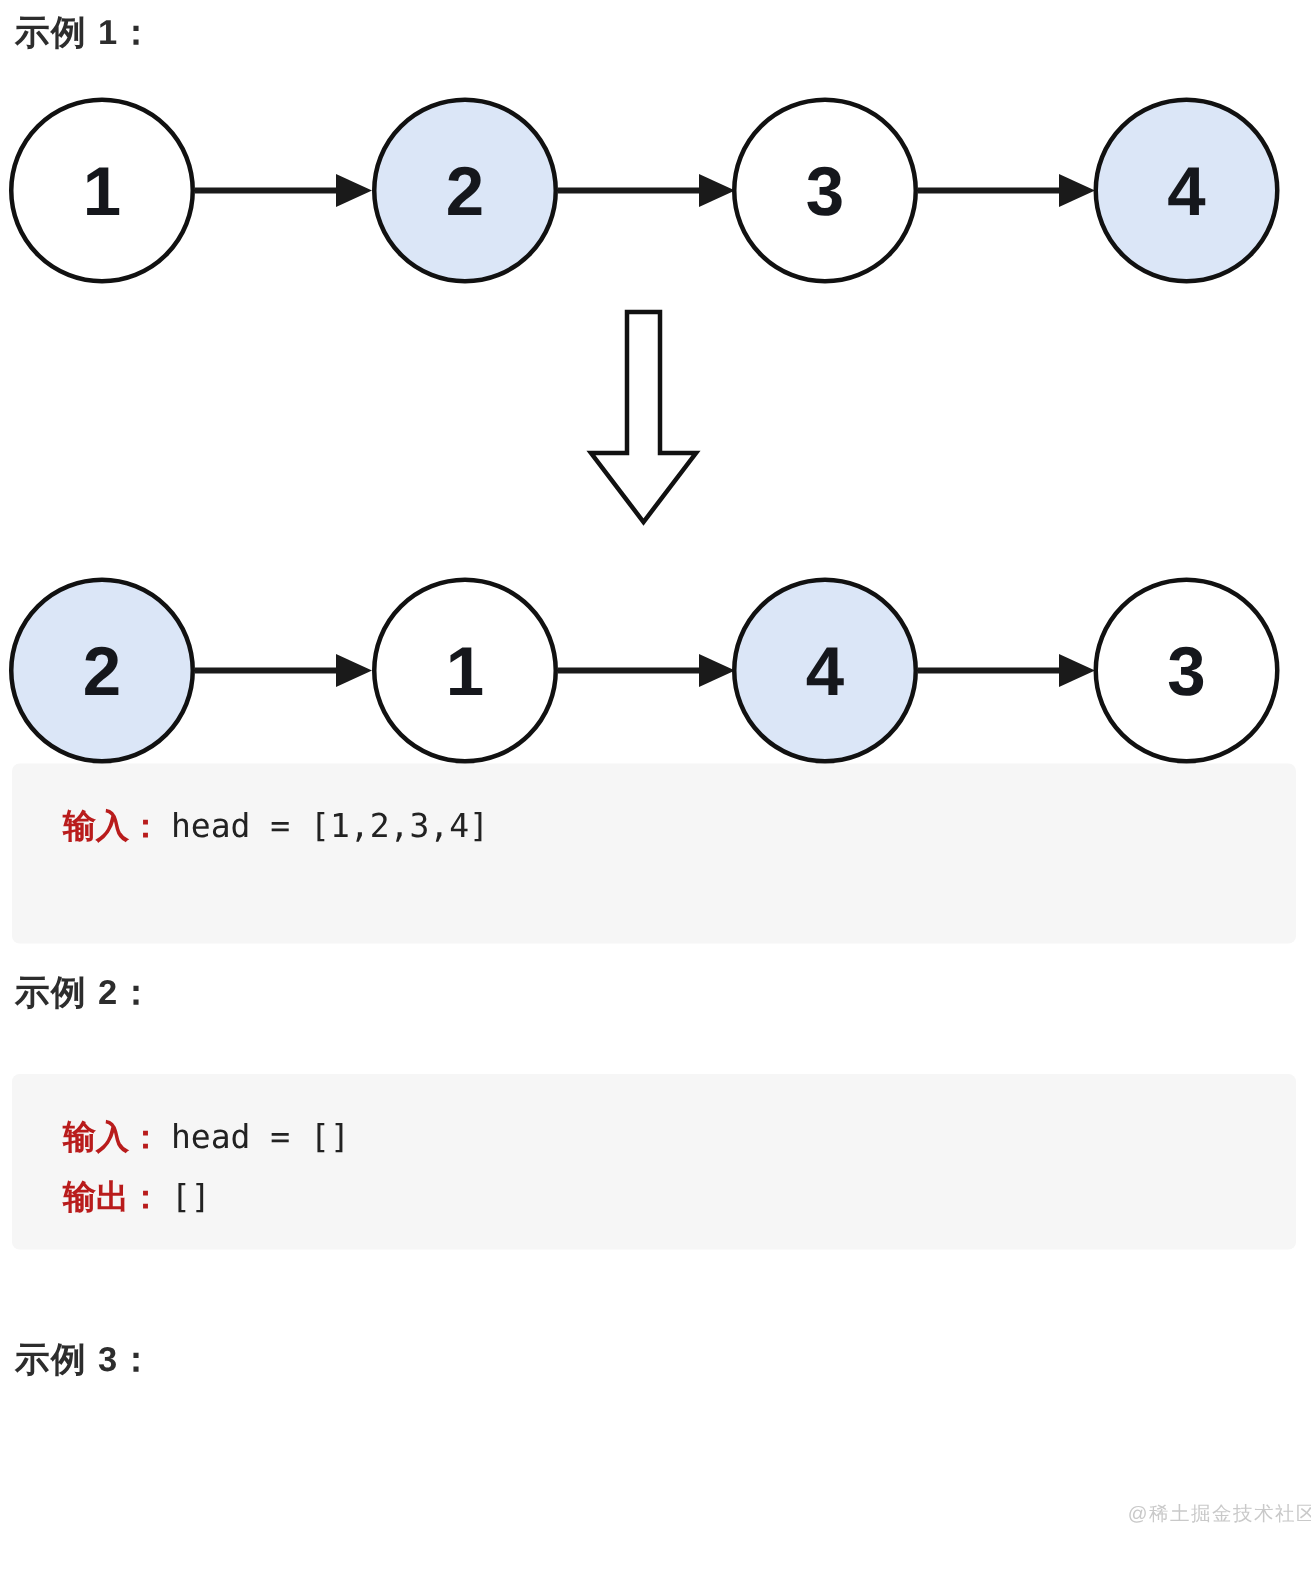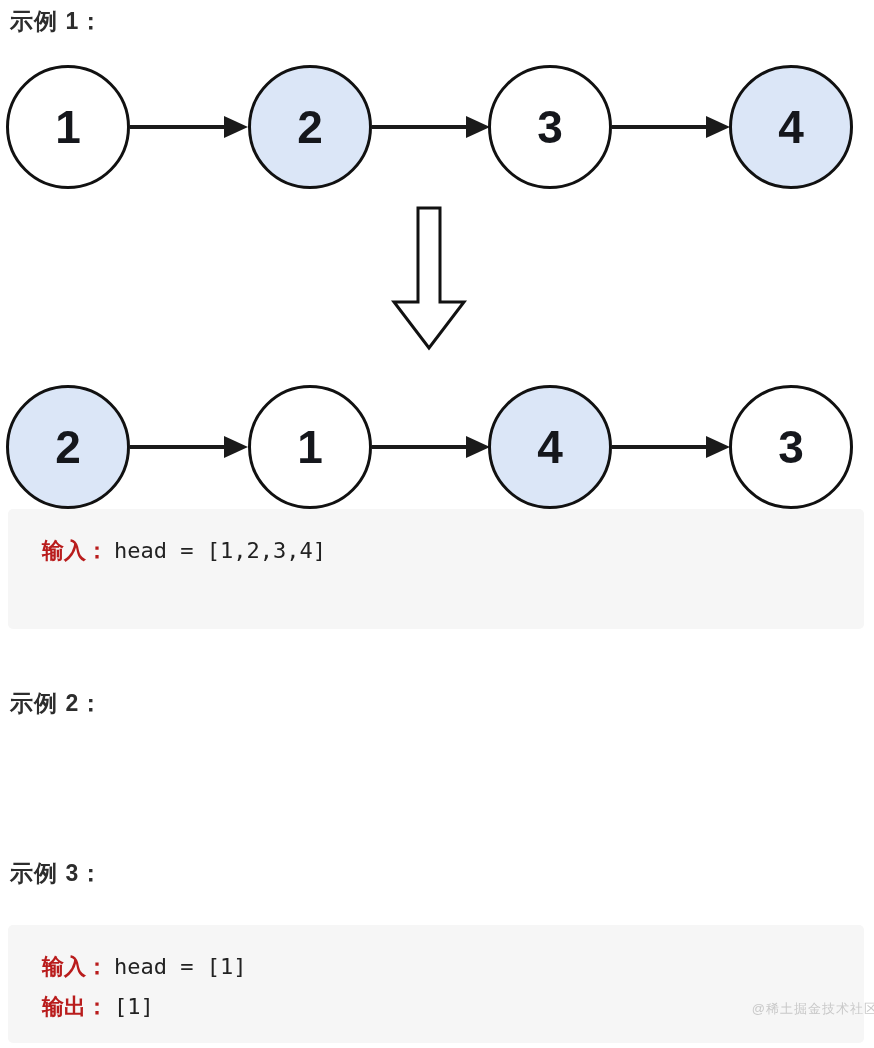--- a/index.html
+++ b/index.html
@@ -18,22 +18,22 @@
   }
   .heading {
     position: absolute;
     left: 10px;
     font-size: 23px;
     font-weight: 700;
     color: #2d2d2d;
     letter-spacing: 1px;
   }
   #heading-1 { top: 6px; }
-  #heading-2 { top: 688px; }
-  #heading-3 { top: 858px; }
+  #heading-2 { top: 646px; }
+  #heading-3 { top: 891px; }
 
   
   .node {
     position: absolute;
     box-sizing: border-box;
     width: 124px;
     height: 124px;
     border: 3px solid #111111;
     border-radius: 50%;
     background: #ffffff;
@@ -199,27 +199,27 @@
   </div>
 
   <div class="example-box" id="example-box-1">
     <div class="io-line">
       <span class="io-label">输入：</span><span class="io-code">head = [1,2,3,4]</span>
     </div>
   </div>
 
   <div class="heading" id="heading-2">示例 2：</div>
 
-
-  <div class="heading" id="heading-3">示例 3：</div>
-
-  <div class="example-box" id="example-box-3">
+  <div class="example-box" id="example-box-2">
     <div class="io-line">
-      <span class="io-label">输入：</span><span class="io-code">head = [1]</span>
+      <span class="io-label">输入：</span><span class="io-code">head = []</span>
     </div>
     <div class="io-line">
-      <span class="io-label">输出：</span><span class="io-code">[1]</span>
+      <span class="io-label">输出：</span><span class="io-code">[]</span>
     </div>
   </div>
 
+  <div class="heading" id="heading-3">示例 3：</div>
+
+
   <div class="watermark">@稀土掘金技术社区</div>
 
 </div>
 
 </body></html>

